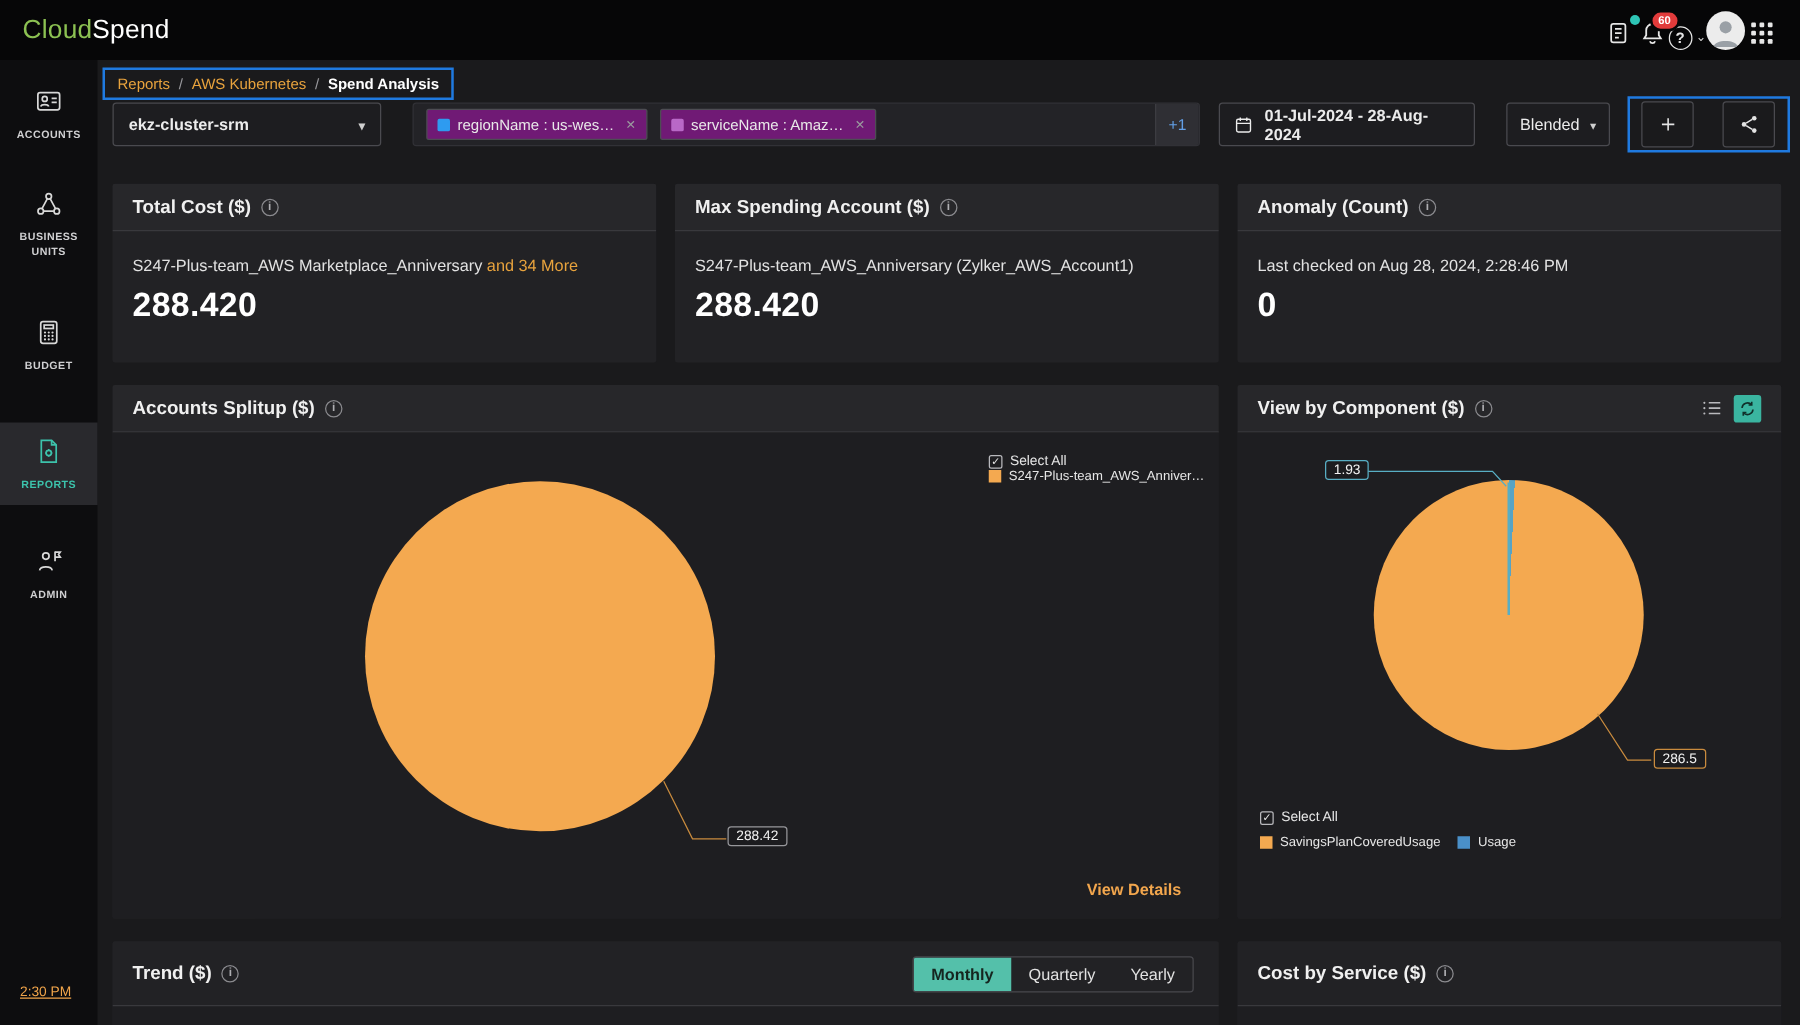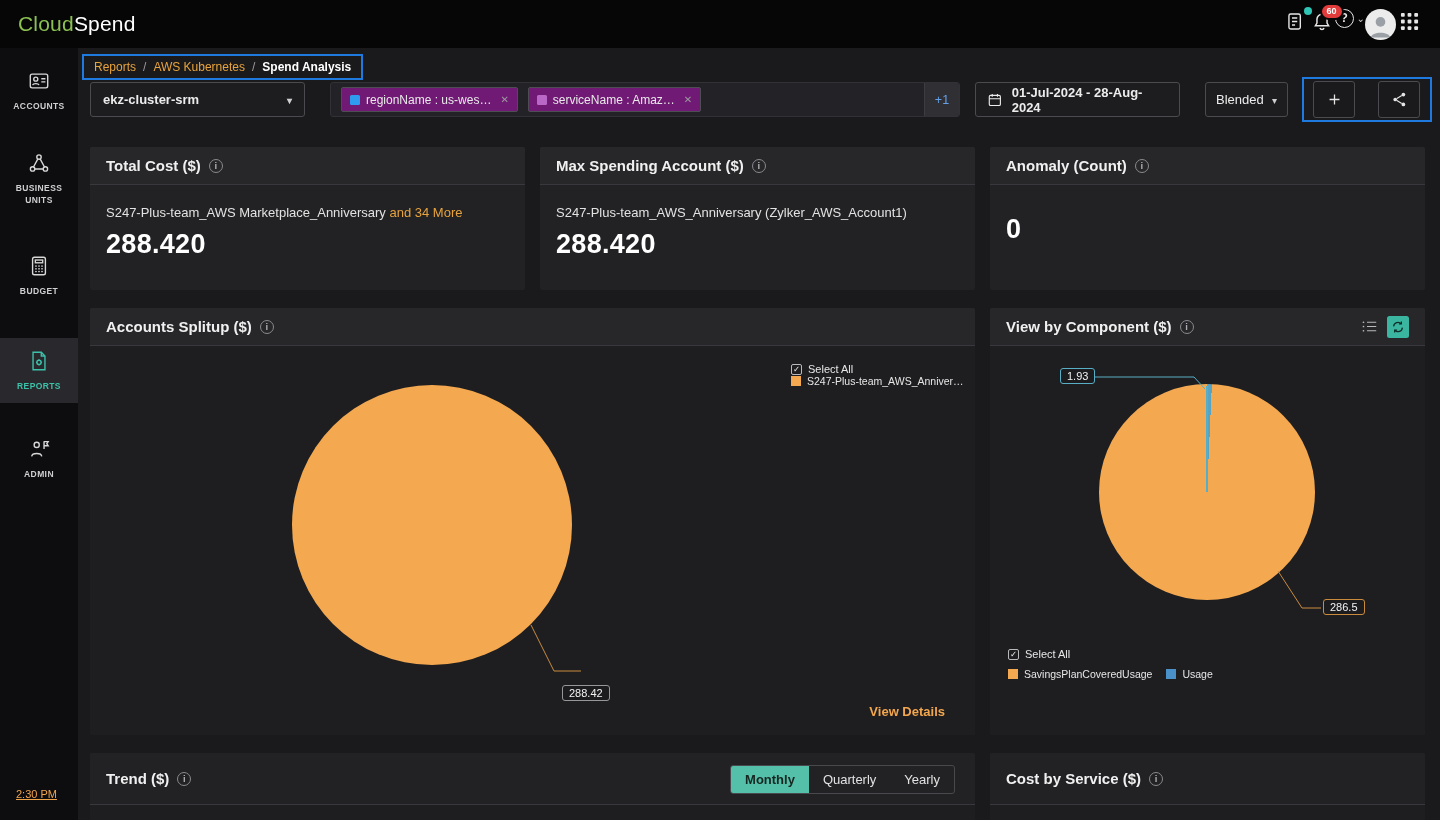--- a/index.html
+++ b/index.html
@@ -4,21 +4,21 @@
 <style>
   * { margin:0; padding:0; box-sizing:border-box; }
   html,body { background:#000; }
   body { font-family:"Liberation Sans", sans-serif; }
   #app { position:relative; width:1440px; height:820px; background:#1a1a1c; overflow:hidden; color:#e8e8e8; }
 
   
   .topbar { position:absolute; top:0; left:0; width:1440px; height:48px; background:#060607; display:flex; align-items:center; justify-content:space-between; padding:0 18px; z-index:30; }
   .logo { font-size:21px; font-weight:400; letter-spacing:.2px; color:#fff; cursor:pointer; }
   .logo .green { color:#8cc152; }
-  .topbar-right { display:flex; align-items:flex-start; }
+  .topbar-right { display:flex; align-items:flex-end; }
   .tb-icon { position:relative; width:26px; height:26px; display:flex; align-items:center; justify-content:center; color:#e6e6e6; cursor:pointer; }
   .badge { position:absolute; top:-6px; left:11px; background:#e23b3b; color:#fff; font-size:9px; font-weight:700; border-radius:9px; padding:2px 5px; border:2px solid #060607; line-height:1; }
   .dot { position:absolute; top:-2px; right:-3px; width:8px; height:8px; border-radius:50%; background:#2ec5b6; }
   .help-wrap { display:flex; align-items:center; gap:3px; cursor:pointer; }
   .help-circle { width:19px; height:19px; border:1.7px solid #e6e6e6; border-radius:50%; display:flex; align-items:center; justify-content:center; font-size:12px; font-weight:700; color:#e6e6e6; }
   .help-circle::after { content:"?"; }
   .help-chev { font-size:10px; color:#cfcfcf; }
   .help-chev::after { content:"⌄"; }
   .avatar { width:31px; height:31px; border-radius:50%; background:#ececec; overflow:hidden; display:flex; align-items:flex-end; justify-content:center; cursor:pointer; }
 
@@ -281,35 +281,36 @@
         <div class="kpi-value">288.420</div>
       </div>
     </div>
 
     <div class="card" style="left:912px; top:99px; width:435px; height:143px;">
       <div class="card-h">
         <span class="card-title">Anomaly (Count)</span>
         <span class="info"></span>
       </div>
       <div class="kpi-body">
+        <div class="kpi-line">Last checked on Aug 28, 2024, 2:28:46 PM</div>
         <div class="kpi-value">0</div>
       </div>
     </div>
 
     <div class="card" style="left:12px; top:260px; width:885px; height:427px;">
       <div class="card-h">
         <span class="card-title">Accounts Splitup ($)</span>
         <span class="info"></span>
       </div>
       <div class="chart-body">
         <div class="pie pie-splitup"></div>
         <svg class="conn" width="885" height="389">
           <polyline points="441,279 464,325 491,325" fill="none" stroke="#c98b3e" stroke-width="1"></polyline>
         </svg>
-        <div class="callout" style="left:472px; top:315px;margin-top:24px;">288.42</div>
+        <div class="callout" style="left:492px; top:315px;">288.42</div>
         <div class="legend-tr">
           <div style="display:flex;align-items:center;">
             <span class="cb"></span>
             <span>Select All</span>
           </div>
           <div class="leg-row">
             <span class="leg-sq" style="background:#f4a950"></span>
             <span class="leg-txt">S247-Plus-team_AWS_Annivers…</span>
           </div>
         </div>

